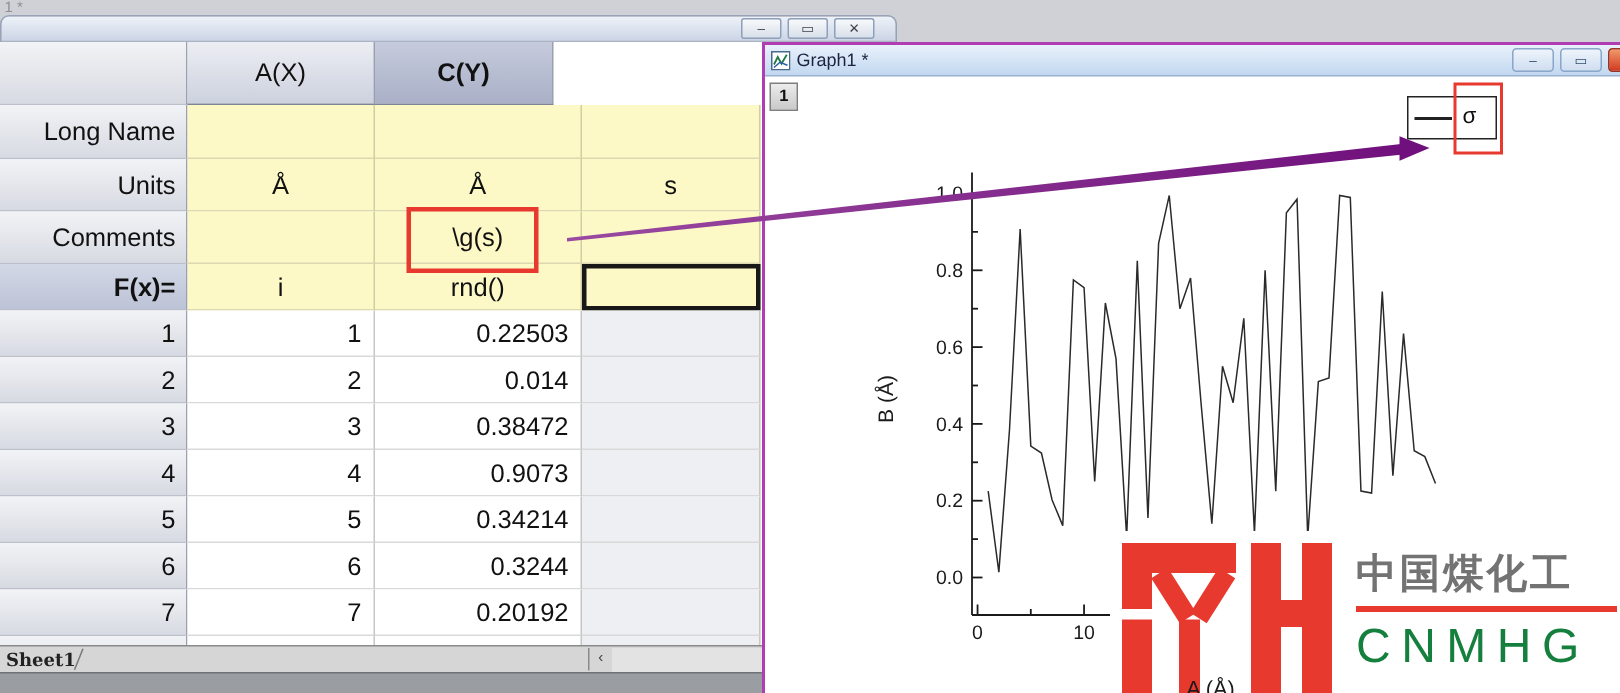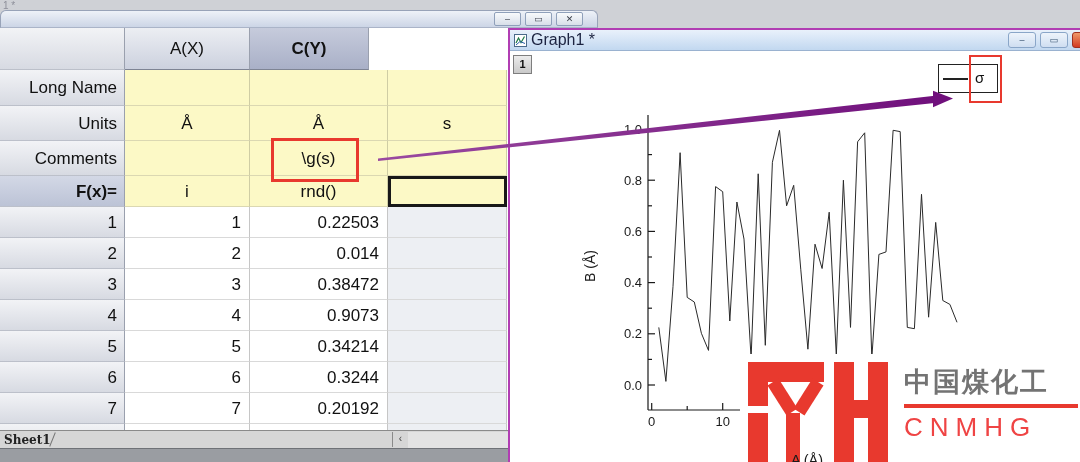--- a/index.html
+++ b/index.html
@@ -43,21 +43,21 @@
     border-right:1px solid #9c9c9c;font-size:10px;line-height:14px;text-align:center;color:#444;background:#d6d6d6;}
   .tab-track{position:absolute;left:408px;top:1px;width:100px;height:16px;background:#e3e3e3;}
   .bottom-strip{position:absolute;left:0;top:448px;width:508px;height:14px;background:#9a9da2;
     border-top:1px solid #6f7277;z-index:5;}
   
   .graph-win{position:absolute;left:508px;top:28px;width:575px;height:434px;
     border-left:2px solid #b13db3;border-top:2px solid #b13db3;background:#fff;z-index:20;box-sizing:border-box;}
   .graph-titlebar{position:absolute;left:0;top:0;width:573px;height:21px;
     background:linear-gradient(180deg,#e9f1fb,#c2d8f0);border-bottom:1px solid #9ab2d0;
     display:flex;align-items:center;gap:4px;padding-left:4px;box-sizing:border-box;}
-  .graph-title{font-size:16px;color:#1c2340;text-align:center;}
+  .graph-title{font-size:12px;color:#1c2340;text-align:center;}
   .gbtns{left:498px;top:2px;}
   .gbtn{width:28px;height:16px;border:1px solid #8aa6c8;border-radius:3px;
     background:linear-gradient(180deg,#eef4fb,#cfdef1);font-size:9px;line-height:14px;
     text-align:center;color:#35506e;box-sizing:border-box;}
   .gbtn.close{background:linear-gradient(180deg,#f0996a,#d23b22);border-color:#a03020;color:#fff;}
   .layer-btn{position:absolute;left:3px;top:25px;width:17px;height:17px;
     background:linear-gradient(180deg,#ececec,#c9c9c9);border:1px solid #7e7e7e;
     font-size:11px;font-weight:bold;line-height:16px;text-align:center;}
   #plot{position:absolute;left:0;top:21px;}
   
@@ -68,21 +68,21 @@
   .redbox{position:absolute;border:3px solid #e8392e;z-index:45;background:transparent;}
   .rb-comment{left:271px;top:138px;width:82px;height:38px;}
   .rb-sigma{left:969px;top:55px;width:29px;height:44px;border-width:2.5px;}
   #arrow{position:absolute;left:0;top:0;z-index:60;pointer-events:none;}
   
   .wm{position:absolute;left:740px;top:354px;width:340px;height:108px;background:#fff;z-index:30;}
   .wm-icon{position:absolute;left:8px;top:6px;z-index:34;}
   .wm-cn{position:absolute;left:164px;top:10px;width:176px;font-size:27px;font-weight:600;
     letter-spacing:2px;color:#737373;z-index:34;font-family:sans-serif;white-space:nowrap;}
   .wm-underline{position:absolute;left:164px;top:50px;width:174px;height:4px;background:#e8392e;z-index:34;}
-  .wm-latin{position:absolute;left:164px;top:58px;font-size:26px;color:#ef4444;
+  .wm-latin{position:absolute;left:164px;top:58px;font-size:32px;color:#15803d;
     letter-spacing:7px;z-index:34;white-space:nowrap;}
   .xlabel-partial{position:absolute;left:777px;top:452px;width:60px;text-align:center;
     font-size:14.5px;line-height:17px;color:#1a1a1a;z-index:32;}
 </style>
 </head>
 <body>
 
 <div id="stage">
 
   <div class="bg-frag">1 *</div>

